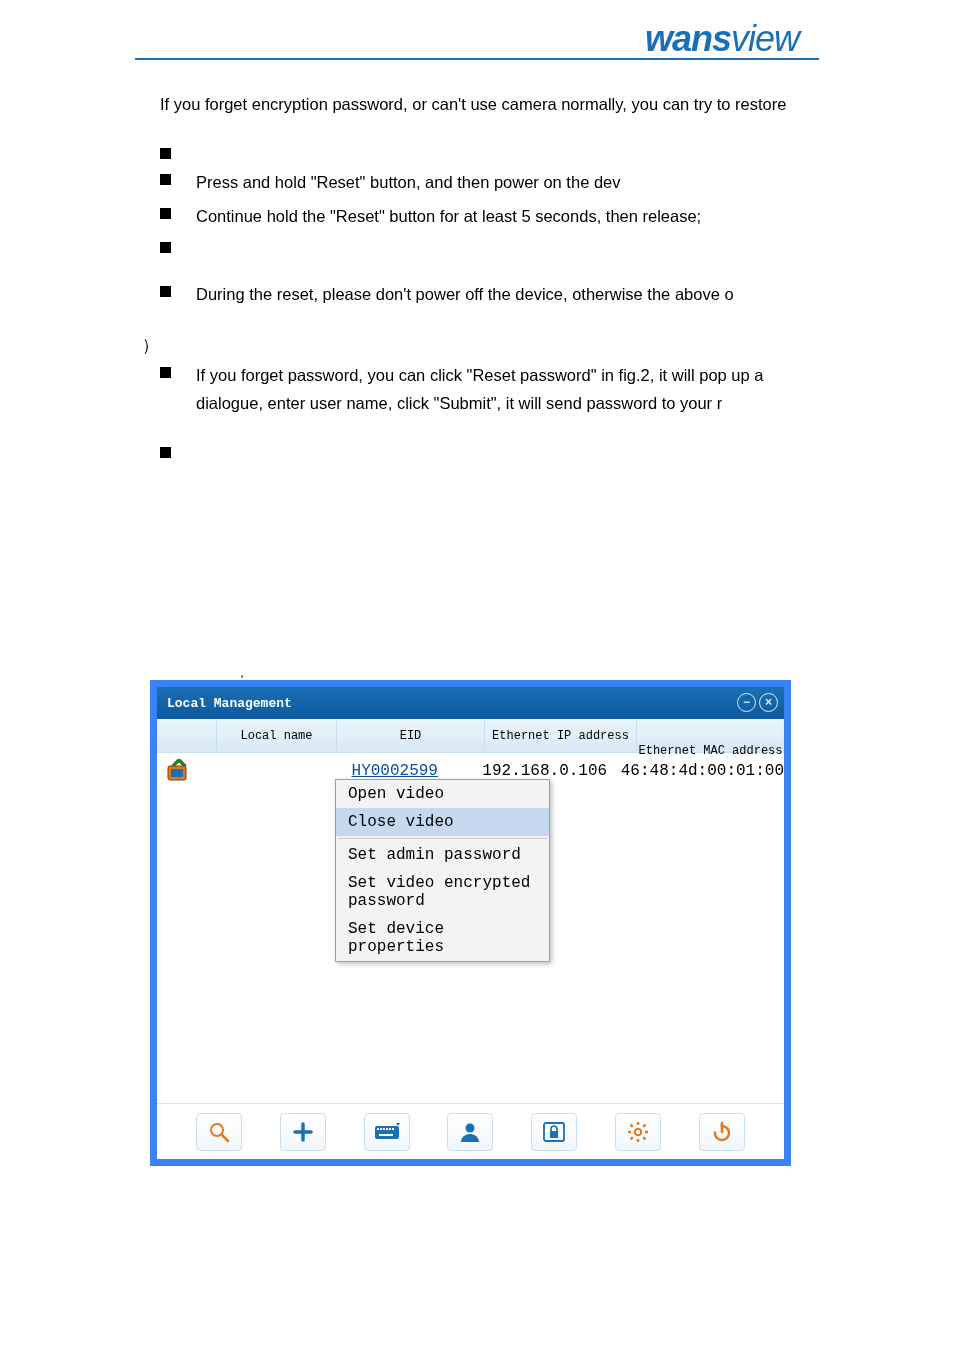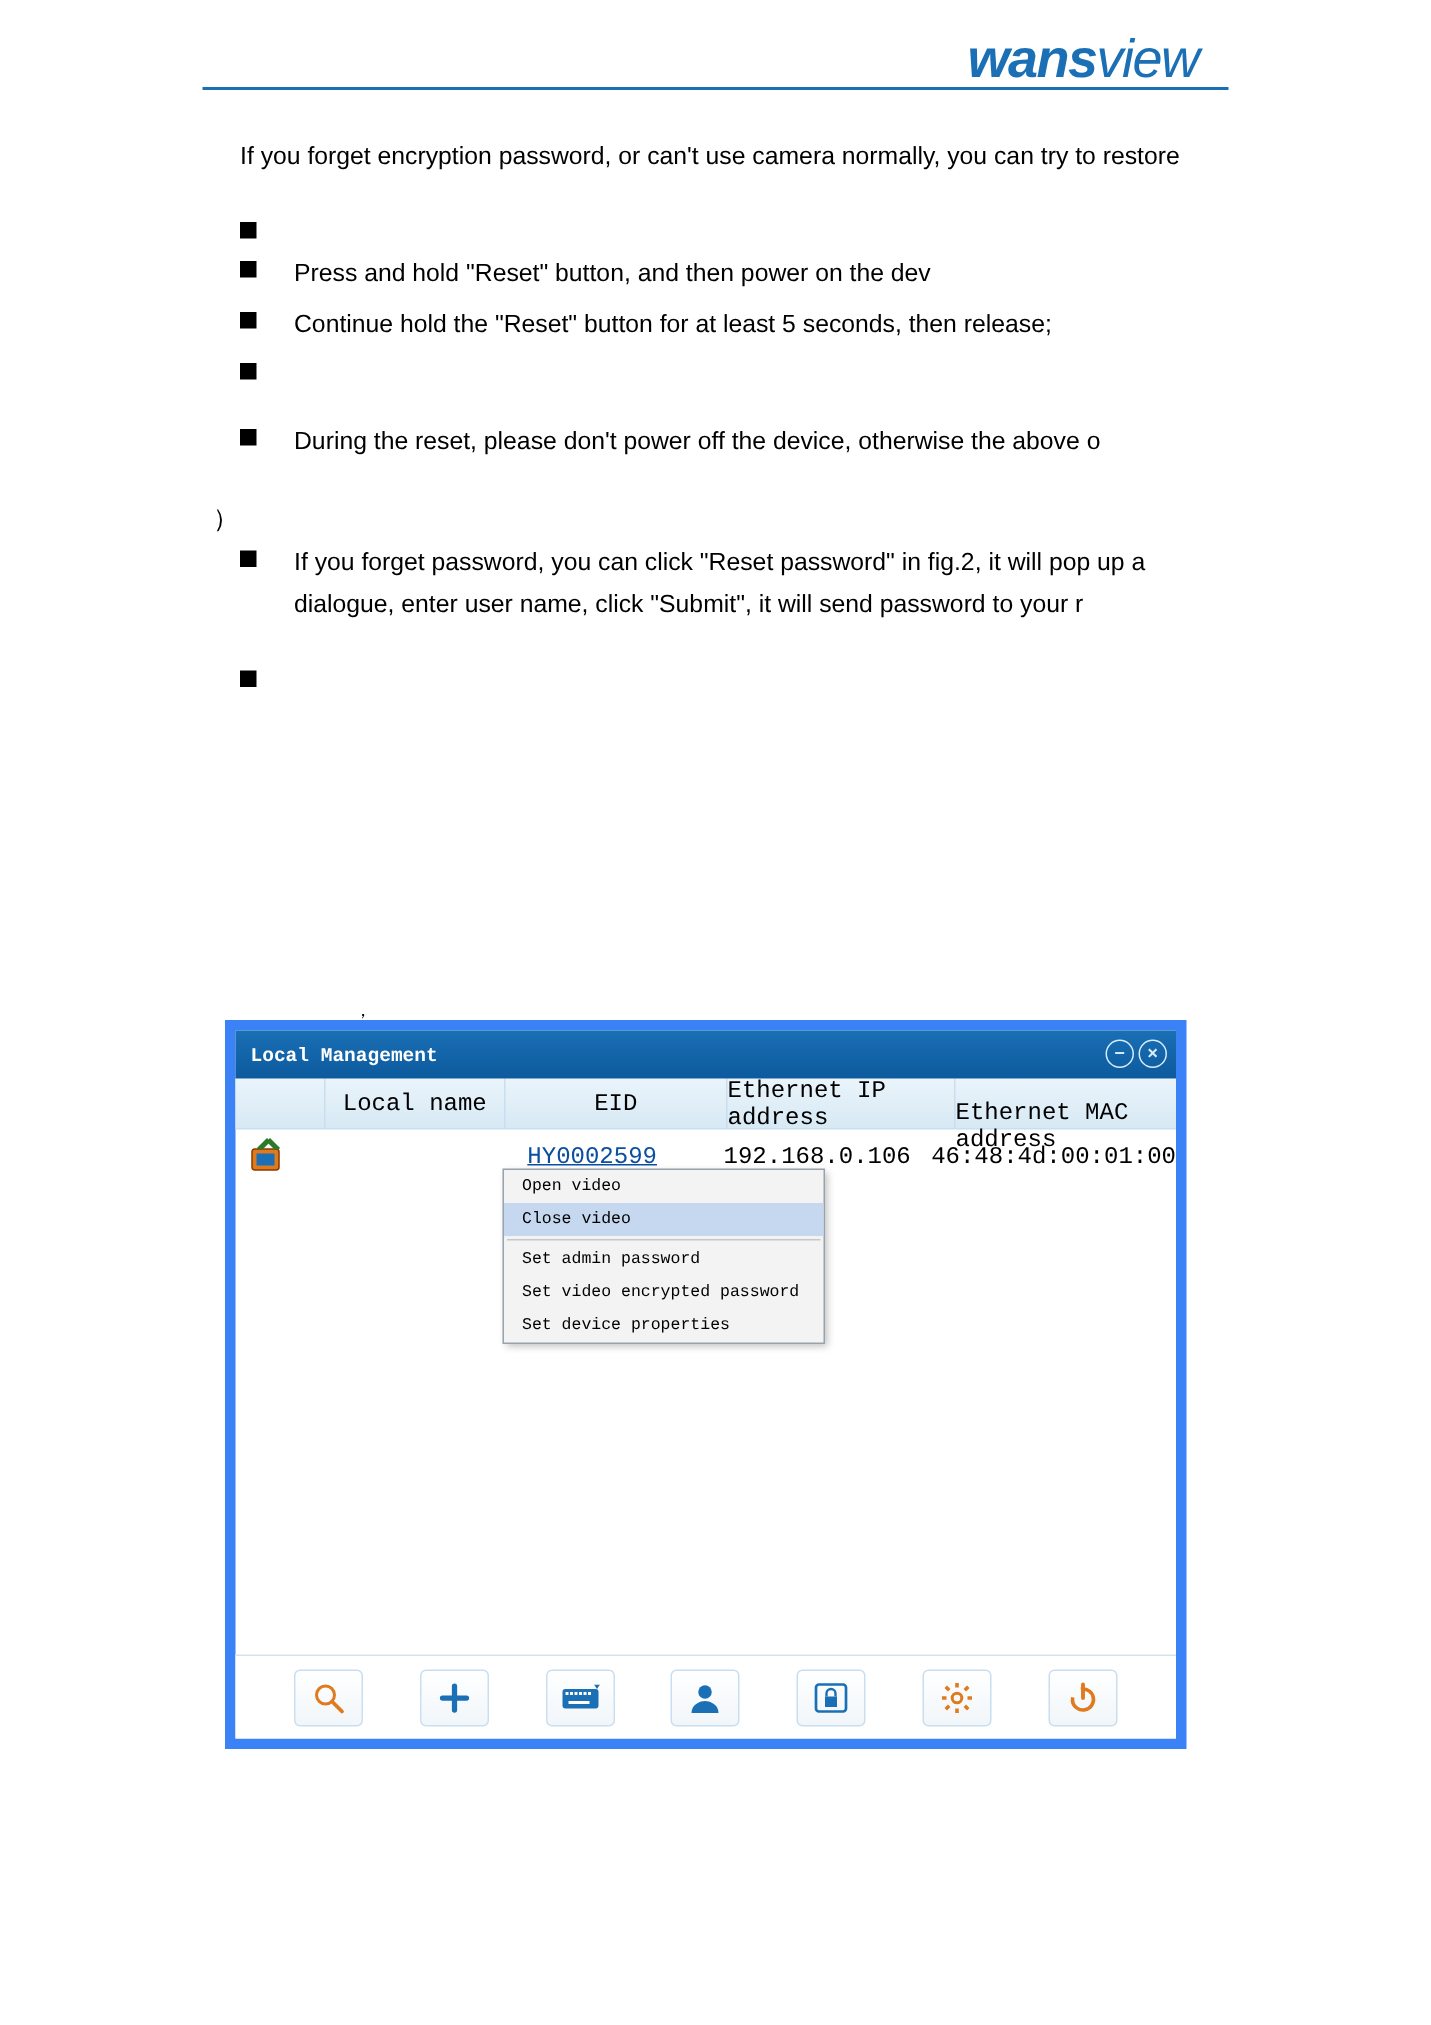--- a/index.html
+++ b/index.html
@@ -104,21 +104,21 @@
     font-weight:bold;
   }
   .table-strip {
     height: 34px;
     background: linear-gradient(#eaf4fb,#d7e9f4);
     display:flex;
     border-bottom:1px solid #c9def0;
   }
   .col {
     display:flex; align-items:center; justify-content:center;
-    font-size:16px; color:#000;
+    font-size:12px; color:#000;
     border-right:1px solid #c9def0;
   }
   .col:last-child{border-right:none;margin-top:30px;}
   .c0{width:60px}
   .c1{flex:0 0 120px}
   .c2{flex:0 0 148px}
   .c3{flex:0 0 152px}
   .c4{flex:1}
   .row {
     height: 36px;
@@ -140,21 +140,21 @@
     left: 178px;
     top: 26px;
     width: 215px;
     background:#f3f3f3;
     border:1px solid #97a2ad;
     box-shadow: 2px 2px 5px rgba(0,0,0,0.25);
     z-index:5;
   }
   .ctx-menu .mi {
     padding:5px 12px;
-    font-size:11px;
+    font-size:16px;
     color:#000;
   }
   .ctx-menu .mi.sel {
     background:#c5d8ef;
   }
   .ctx-menu .sep {
     height:1px; background:#c7c7c7; margin:2px 2px;
   }
   .table-body {
     height: 350px;

